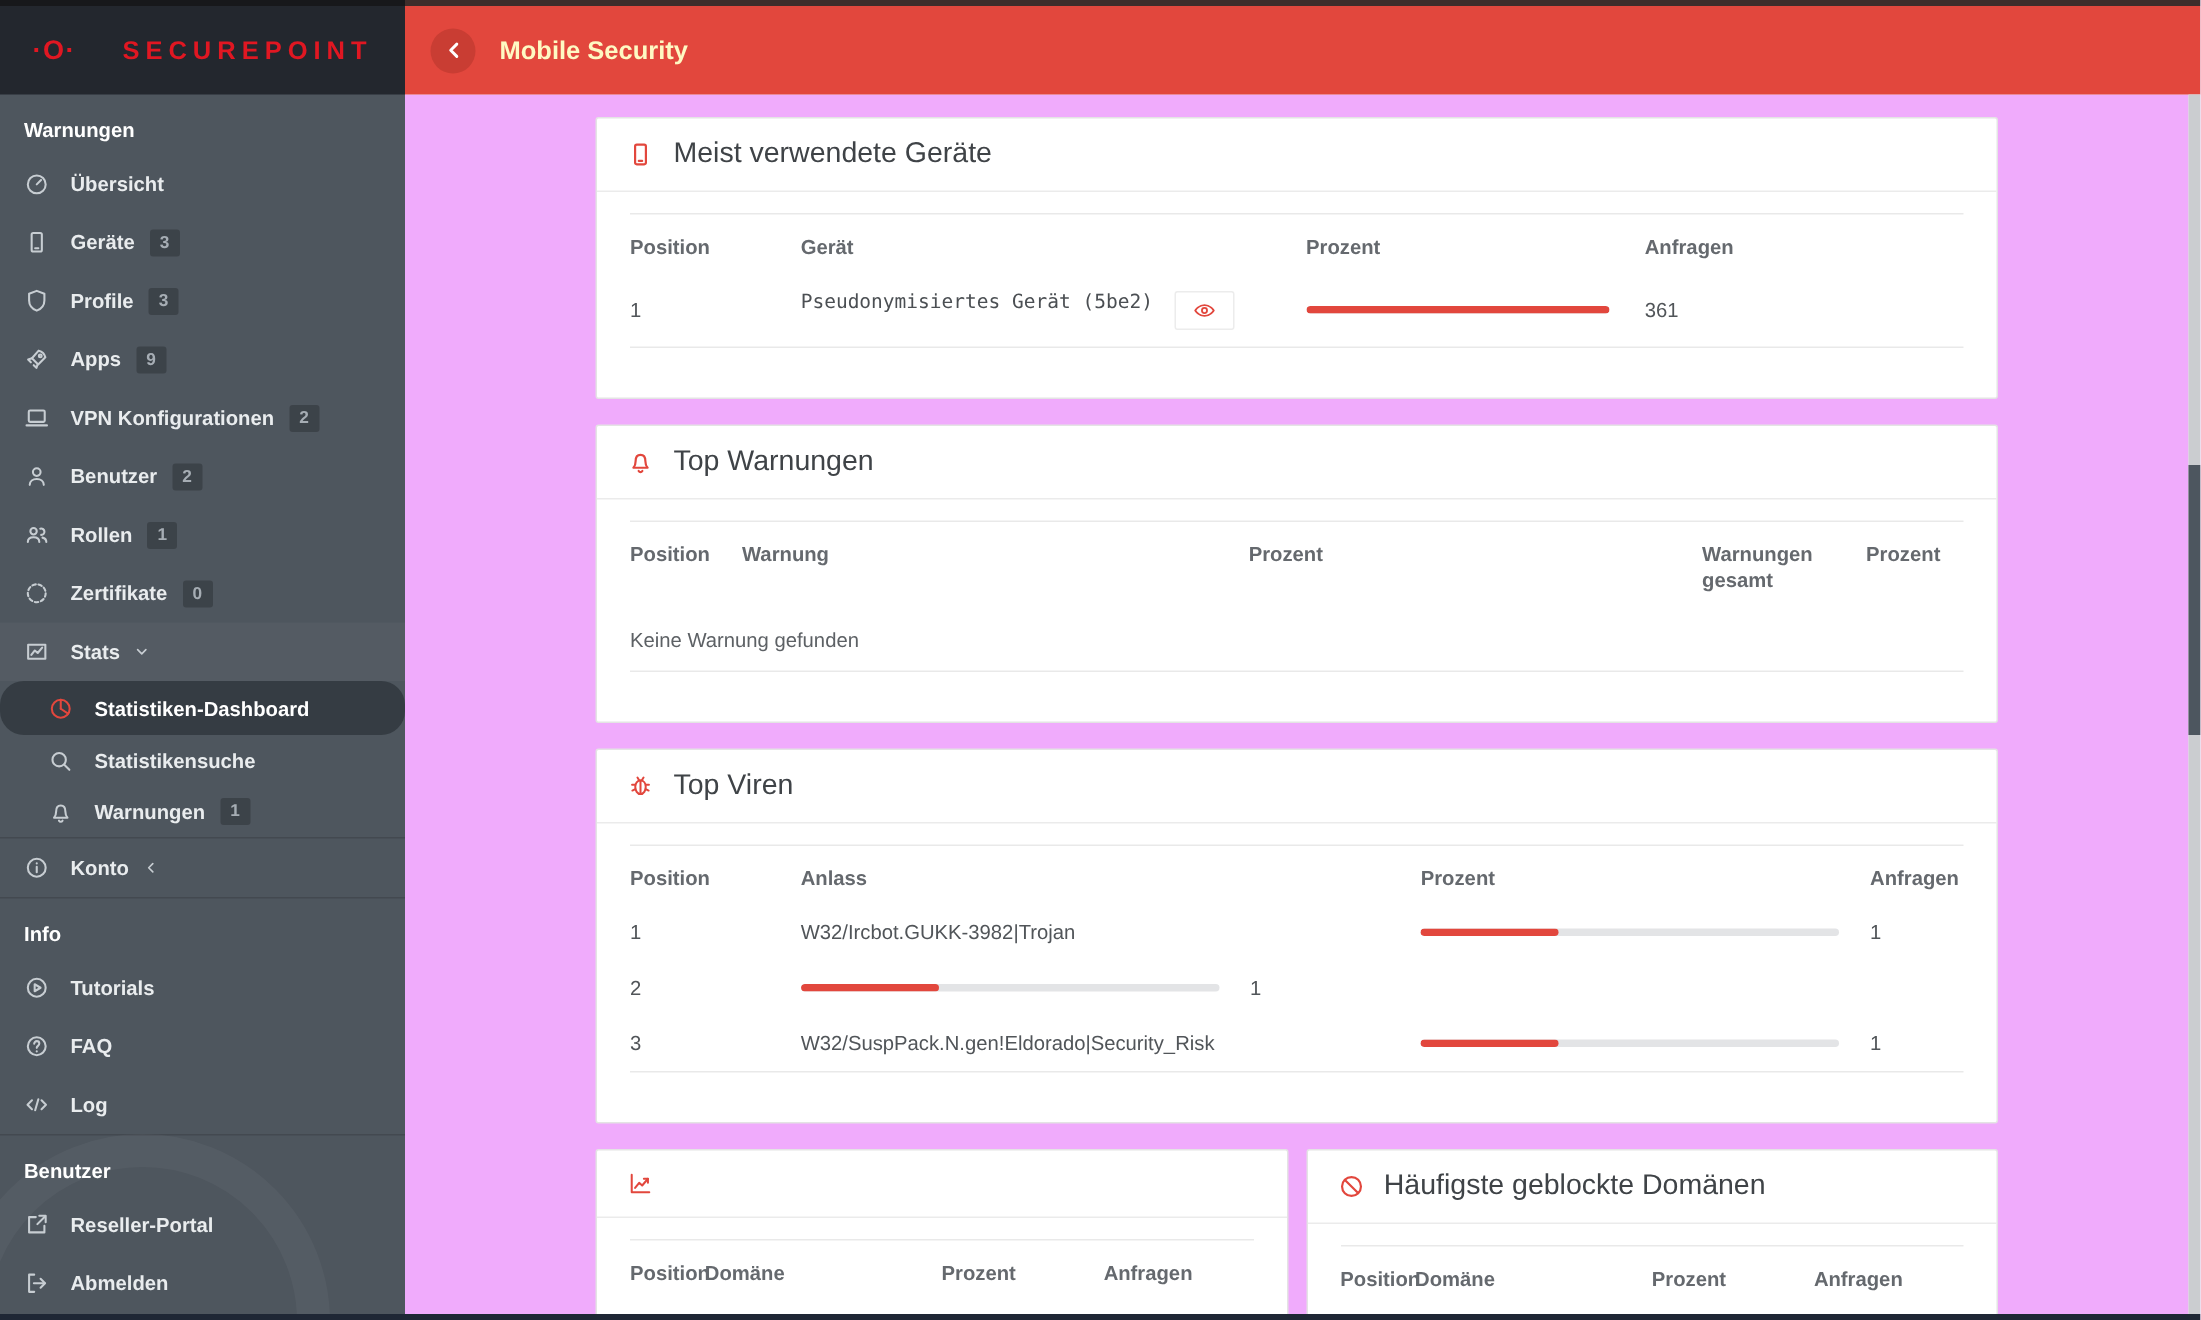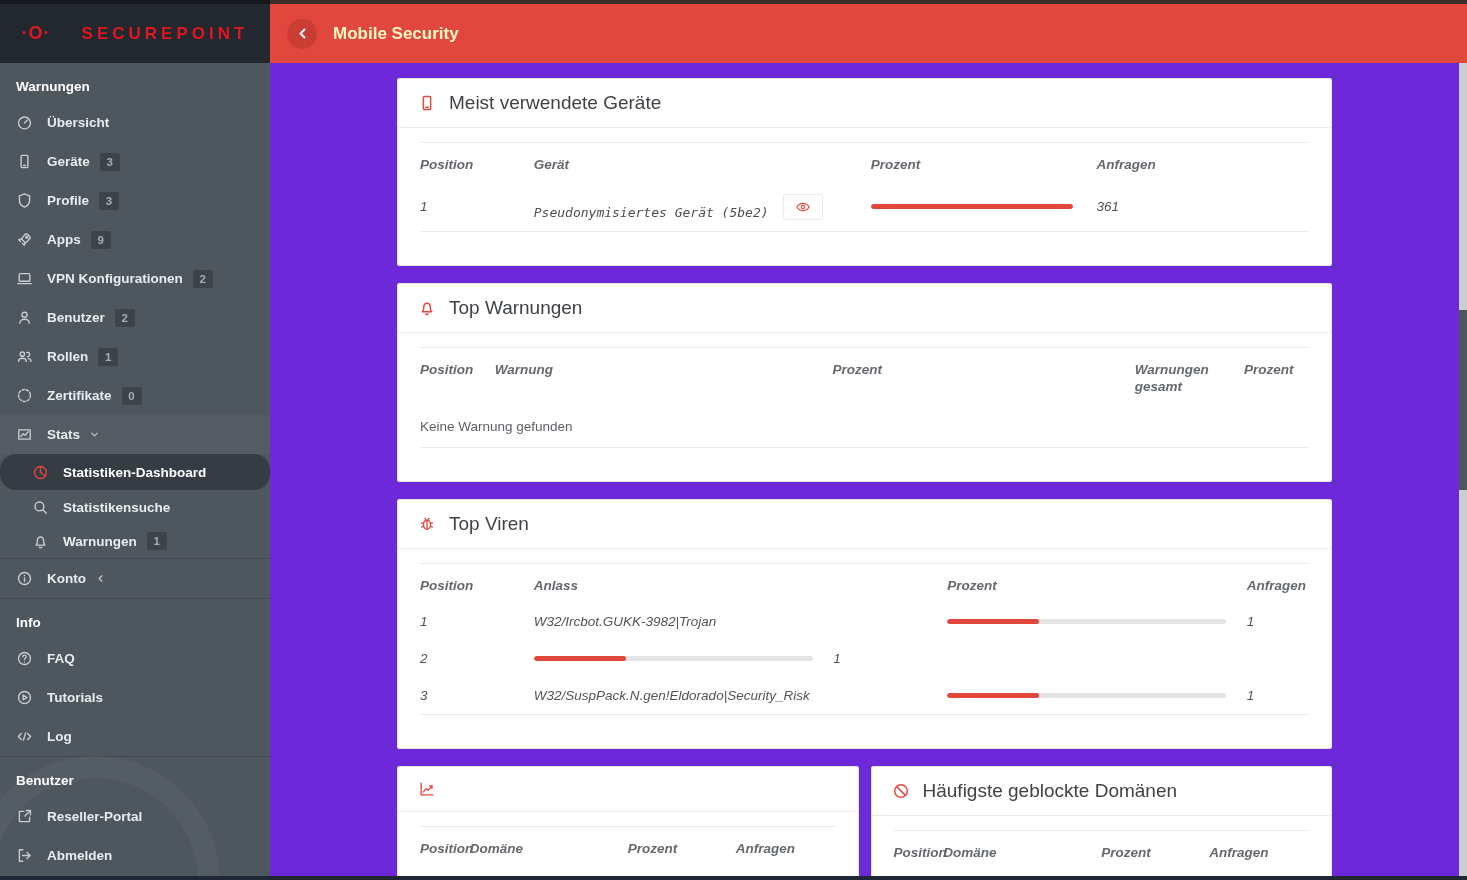--- a/index.html
+++ b/index.html
@@ -31,47 +31,47 @@
   .sep { height:1px; background:rgba(0,0,0,0.14); }
   .watermark { position:absolute; left:-30px; bottom:-130px; width:250px; height:250px; border:22px solid rgba(255,255,255,0.04); border-radius:50%; }
 
   
   .header { position:absolute; left:270px; right:0; top:4px; height:59px; background:#e2473d; display:flex; align-items:center; padding:0 17px; z-index:30; }
   .back-btn { width:30px; height:30px; border-radius:50%; background:#c93d33; color:#ffffff; display:flex; align-items:center; justify-content:center; cursor:pointer; margin-right:16px; }
   .back-btn svg { width:13px; height:13px; }
   .header-title { color:#fef9c3; font-size:17px; font-weight:bold; }
 
   
-  .content { position:absolute; left:270px; right:8px; top:63px; bottom:4px; background:#6d28d9; overflow:hidden; }
+  .content { position:absolute; left:270px; right:8px; top:63px; bottom:4px; background:#f0abfc; overflow:hidden; }
   .container { width:935px; margin:15px auto 0; }
   .card { background:#ffffff; border:1px solid #e4e4e4; border-radius:2px; margin-bottom:17px; }
   .card-title { display:flex; align-items:center; padding:13px 20px; border-bottom:1px solid #ebebeb; font-size:19px; color:#3f4347; }
   .card-title .cicon { width:18px; height:18px; color:#e2473d; display:inline-flex; margin-right:13px; flex:0 0 18px; }
   .card-title .cicon svg { width:100%; height:100%; }
   .card-body { padding:14px 22px 0; }
   .dtable { border-top:1px solid #e9e9e9; border-bottom:1px solid #e9e9e9; margin-bottom:33px; }
   .trow { display:flex; align-items:center; }
   .thead { font-weight:bold; color:#65696e; font-size:13.5px; }
   .thead .cell { padding:13px 6px 9px 0; line-height:1.3; }
   .tdata .cell { padding:11px 6px 11px 0; font-size:13.5px; color:#515559; }
-  .cell { flex-shrink:0;font-style:italic; }
+  .cell { flex-shrink:0; }
   .empty-row { padding:14px 0 13px; font-size:13.5px; color:#5d6165; }
 
   
   .t-dev .c1{width:12.8%;} .t-dev .c2{width:37.9%;} .t-dev .c3{width:25.4%;} .t-dev .c4{width:23.9%;}
   .t-warn .c1{width:8.4%;} .t-warn .c2{width:38%;} .t-warn .c3{width:34%;} .t-warn .c4{width:12.3%;} .t-warn .c5{width:7.3%;}
   .t-vir .c1{width:12.8%;} .t-vir .c2{width:46.5%;} .t-vir .c3{width:33.7%;} .t-vir .c4{width:7%;}
   .t-dom .c1{width:12%;} .t-dom .c2{width:38%;} .t-dom .c3{width:26%;} .t-dom .c4{width:24%;}
 
   .track { height:5px; background:#e3e4e6; border-radius:3px; overflow:hidden; }
   .t-dev .track{width:92%;} .t-vir .track{width:95%;}
   .fill { height:100%; background:#e2473d; border-radius:3px; }
 
   .mono { font-family:"DejaVu Sans Mono", monospace; font-size:13px; color:#4b4f53; }
-  .dev-cell { display:flex; align-items:flex-end; }
+  .dev-cell { display:flex; align-items:flex-start; }
   .eye-btn { display:inline-flex; align-items:center; justify-content:center; width:40px; height:26px; margin-left:14px;
     border:1px solid #ececec; border-radius:2px; background:#fff; color:#e2473d; cursor:pointer; }
   .eye-btn svg { width:16px; height:16px; }
 
   .row2 { display:flex; gap:12px; }
   .row2 .card { flex:1; margin-bottom:0; }
 
   
   .scrollbar { position:absolute; right:0; top:63px; bottom:4px; width:8px; background:#cbcdd0; z-index:40; }
   .scroll-thumb { position:absolute; top:247px; left:0; width:8px; height:180px; background:#4d565f; cursor:grab; }
@@ -245,35 +245,35 @@
     </div>
 
     <div class="sep"></div>
 
     <div class="section-label">Info</div>
 
     <div class="nav-item">
       <span class="nicon">
           <svg viewBox="0 0 16 16" fill="none" stroke="currentColor" stroke-width="1.3" stroke-linecap="round" stroke-linejoin="round">
             <circle cx="8" cy="8" r="5.6"></circle>
+            <path d="M6.7 5.8v4.4l3.7-2.2z"></path>
+          </svg>
+        </span>
+      <span>Tutorials</span>
+    </div>
+
+    <div class="nav-item">
+      <span class="nicon">
+          <svg viewBox="0 0 16 16" fill="none" stroke="currentColor" stroke-width="1.3" stroke-linecap="round" stroke-linejoin="round">
+            <circle cx="8" cy="8" r="5.6"></circle>
             <path d="M6.4 6.4c0-.9.7-1.6 1.6-1.6s1.6.6 1.6 1.5c0 1.4-1.6 1.5-1.6 2.7"></path>
             <path d="M8 11.2v.1"></path>
           </svg>
         </span>
       <span>FAQ</span>
-    </div>
-
-    <div class="nav-item">
-      <span class="nicon">
-          <svg viewBox="0 0 16 16" fill="none" stroke="currentColor" stroke-width="1.3" stroke-linecap="round" stroke-linejoin="round">
-            <circle cx="8" cy="8" r="5.6"></circle>
-            <path d="M6.7 5.8v4.4l3.7-2.2z"></path>
-          </svg>
-        </span>
-      <span>Tutorials</span>
     </div>
 
     <div class="nav-item">
       <span class="nicon">
           <svg viewBox="0 0 16 16" fill="none" stroke="currentColor" stroke-width="1.3" stroke-linecap="round" stroke-linejoin="round">
             <path d="M5 5.2L2.2 8 5 10.8"></path>
             <path d="M11 5.2L13.8 8 11 10.8"></path>
             <path d="M9 4.6L7 11.4"></path>
           </svg>
         </span>

